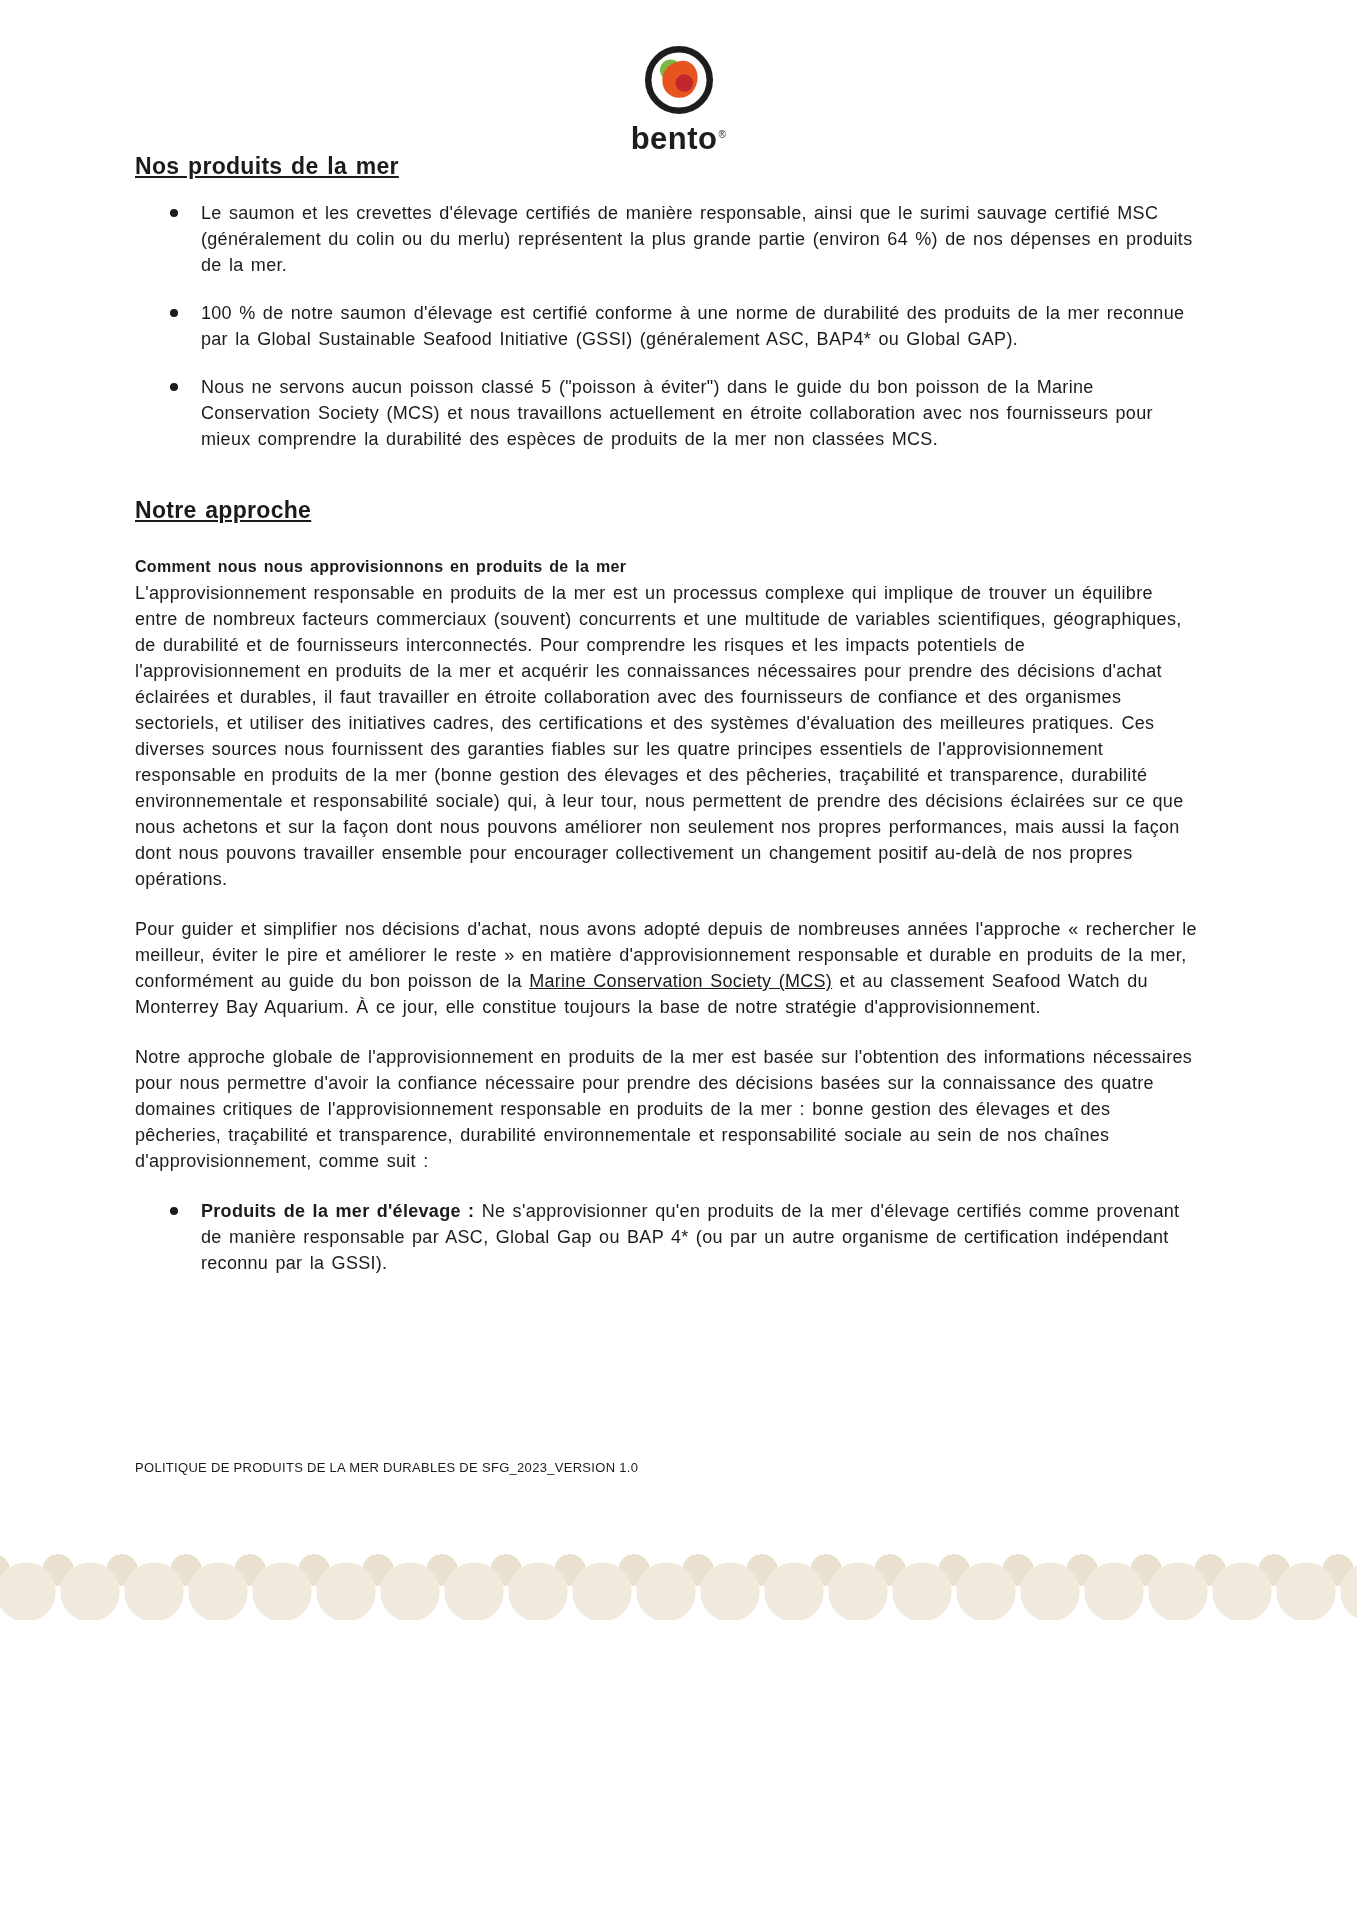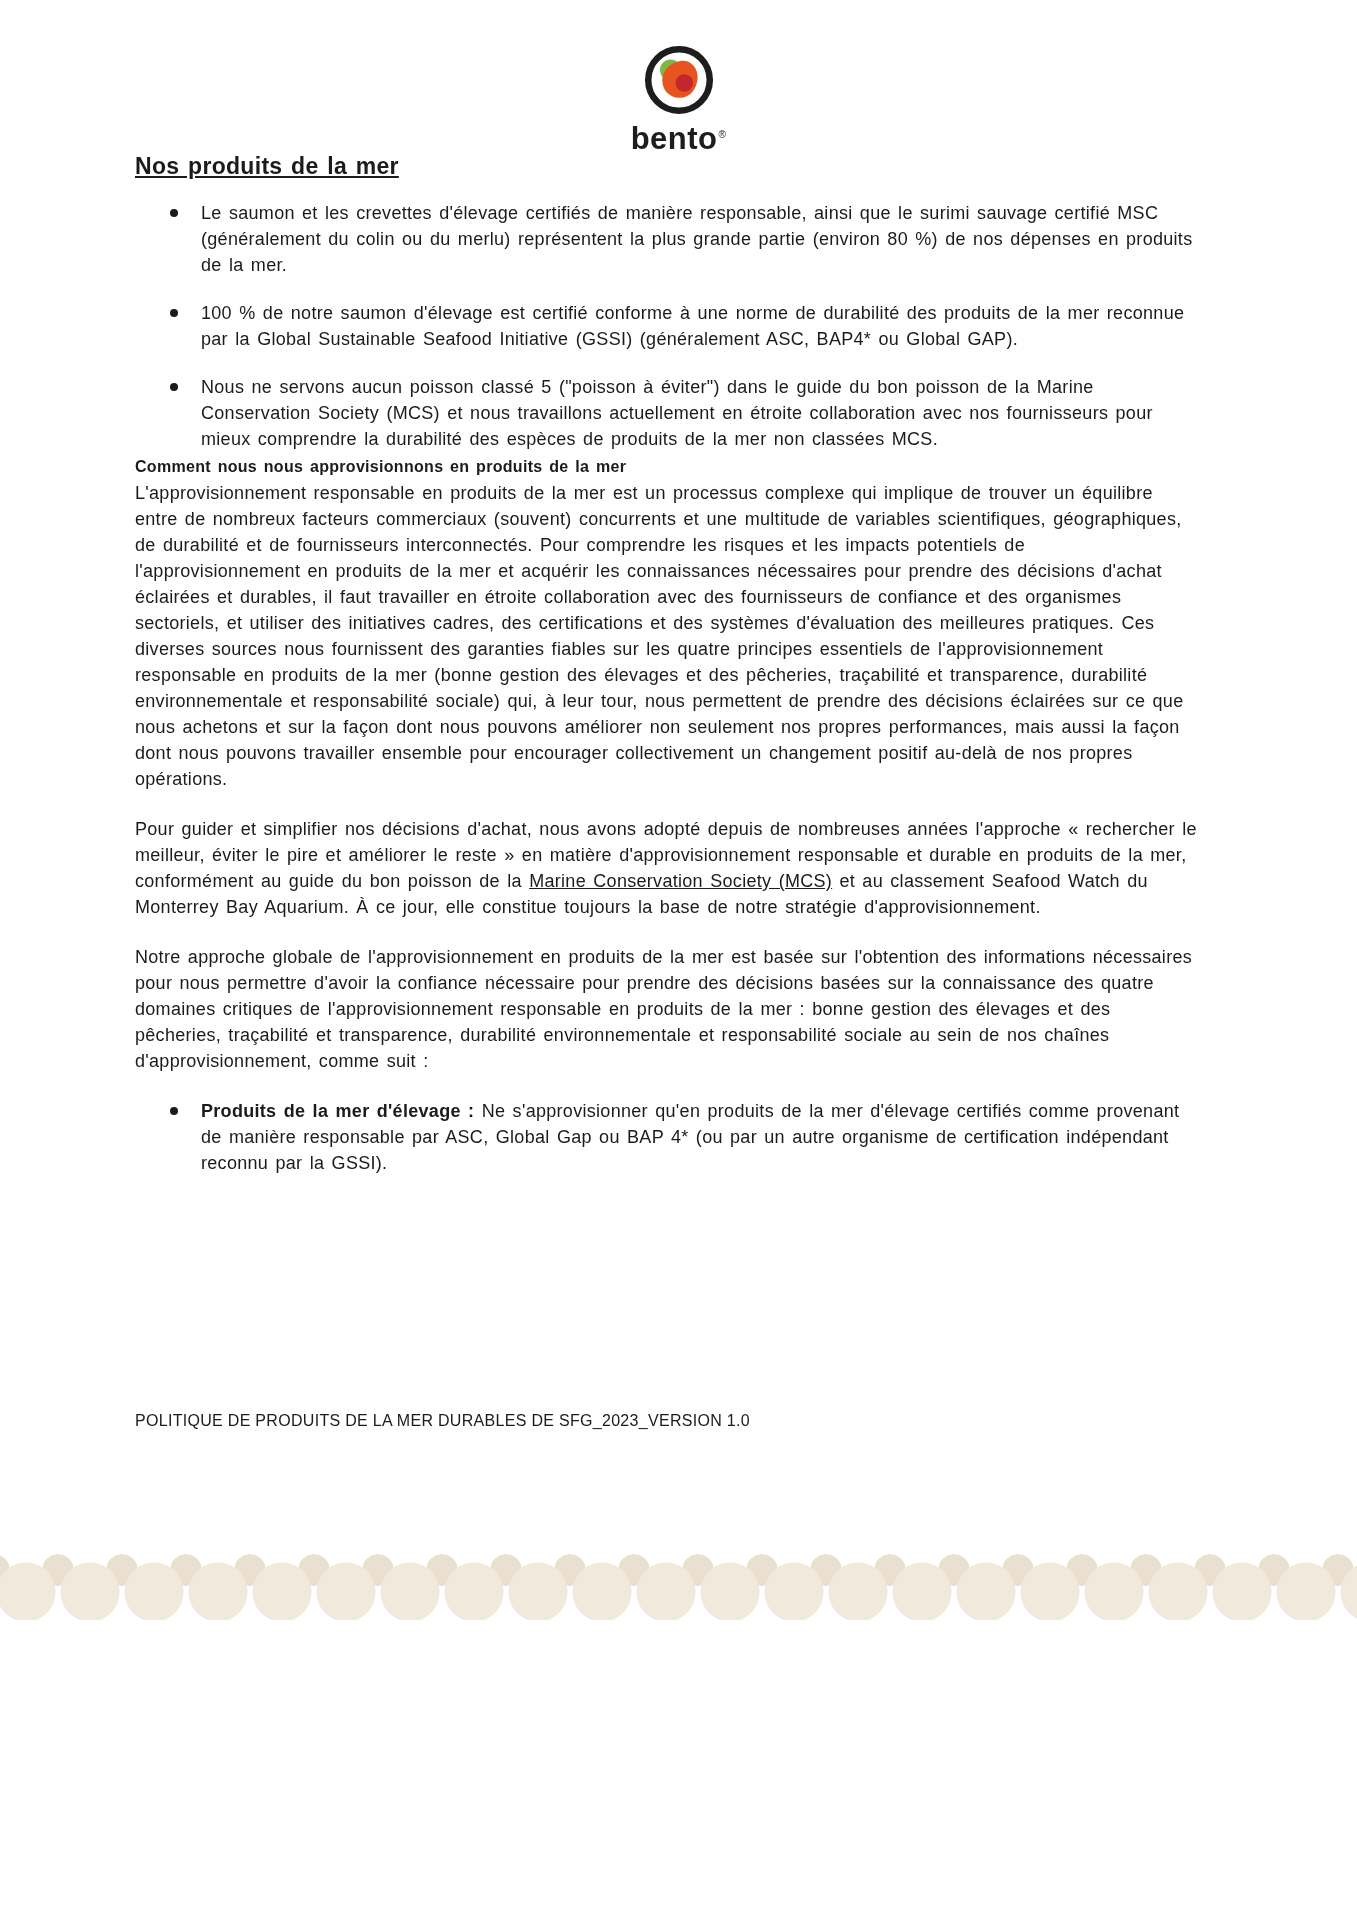--- a/index.html
+++ b/index.html
@@ -72,22 +72,22 @@
     background:#1b1b1b;
   }
 
   .doc-link { color:inherit; text-decoration:underline; cursor:pointer; }
   strong.lead { font-weight:700; }
 
   
   .page-footer {
     position:absolute;
     left:135px;
-    top:1412px;
-    font-size:16px;
+    top:1460px;
+    font-size:13px;
     letter-spacing:0.3px;
     color:#1b1b1b;
   }
 
   
   .scallop-band {
     position:absolute;
     top:1554px;
     left:-6px;
     width:1370px;
@@ -113,25 +113,26 @@
       <circle cx="57" cy="54" r="11.5" fill="#c1272d"></circle>
     </svg>
     <div class="brand-name"><span>bento</span><sup class="tm">®</sup></div>
   </header>
 
   <main class="content">
 
     <h1 class="section-title">Nos produits de la mer</h1>
 
     <ul class="bullet-list">
-      <li>Le saumon et les crevettes d'élevage certifiés de manière responsable, ainsi que le surimi sauvage certifié MSC (généralement du colin ou du merlu) représentent la plus grande partie (environ 80 %) de nos dépenses en produits de la mer.</li>
+      <li>Le saumon et les crevettes d'élevage certifiés de manière responsable, ainsi que le surimi sauvage certifié MSC (généralement du colin ou du merlu) représentent la plus grande partie (environ 64 %) de nos dépenses en produits de la mer.</li>
       <li>100 % de notre saumon d'élevage est certifié conforme à une norme de durabilité des produits de la mer reconnue par la Global Sustainable Seafood Initiative (GSSI) (généralement ASC, BAP4* ou Global GAP).</li>
       <li>Nous ne servons aucun poisson classé 5 ("poisson à éviter") dans le guide du bon poisson de la Marine Conservation Society (MCS) et nous travaillons actuellement en étroite collaboration avec nos fournisseurs pour mieux comprendre la durabilité des espèces de produits de la mer non classées MCS.</li>
     </ul>
 
+    <h1 class="section-title second">Notre approche</h1>
 
     <h2 class="sub-title">Comment nous nous approvisionnons en produits de la mer</h2>
     <p class="body-par">L'approvisionnement responsable en produits de la mer est un processus complexe qui implique de trouver un équilibre entre de nombreux facteurs commerciaux (souvent) concurrents et une multitude de variables scientifiques, géographiques, de durabilité et de fournisseurs interconnectés. Pour comprendre les risques et les impacts potentiels de l'approvisionnement en produits de la mer et acquérir les connaissances nécessaires pour prendre des décisions d'achat éclairées et durables, il faut travailler en étroite collaboration avec des fournisseurs de confiance et des organismes sectoriels, et utiliser des initiatives cadres, des certifications et des systèmes d'évaluation des meilleures pratiques. Ces diverses sources nous fournissent des garanties fiables sur les quatre principes essentiels de l'approvisionnement responsable en produits de la mer (bonne gestion des élevages et des pêcheries, traçabilité et transparence, durabilité environnementale et responsabilité sociale) qui, à leur tour, nous permettent de prendre des décisions éclairées sur ce que nous achetons et sur la façon dont nous pouvons améliorer non seulement nos propres performances, mais aussi la façon dont nous pouvons travailler ensemble pour encourager collectivement un changement positif au-delà de nos propres opérations.</p>
 
     <p class="body-par"><span>Pour guider et simplifier nos décisions d'achat, nous avons adopté depuis de nombreuses années l'approche « rechercher le meilleur, éviter le pire et améliorer le reste » en matière d'approvisionnement responsable et durable en produits de la mer, conformément au guide du bon poisson de la </span><a class="doc-link">Marine Conservation Society (MCS)</a><span> et au classement Seafood Watch du Monterrey Bay Aquarium. À ce jour, elle constitue toujours la base de notre stratégie d'approvisionnement.</span></p>
 
     <p class="body-par">Notre approche globale de l'approvisionnement en produits de la mer est basée sur l'obtention des informations nécessaires pour nous permettre d'avoir la confiance nécessaire pour prendre des décisions basées sur la connaissance des quatre domaines critiques de l'approvisionnement responsable en produits de la mer : bonne gestion des élevages et des pêcheries, traçabilité et transparence, durabilité environnementale et responsabilité sociale au sein de nos chaînes d'approvisionnement, comme suit :</p>
 
     <ul class="bullet-list">
       <li><strong class="lead">Produits de la mer d'élevage :</strong> <span>Ne s'approvisionner qu'en produits de la mer d'élevage certifiés comme provenant de manière responsable par ASC, Global Gap ou BAP 4* (ou par un autre organisme de certification indépendant reconnu par la GSSI).</span></li>

